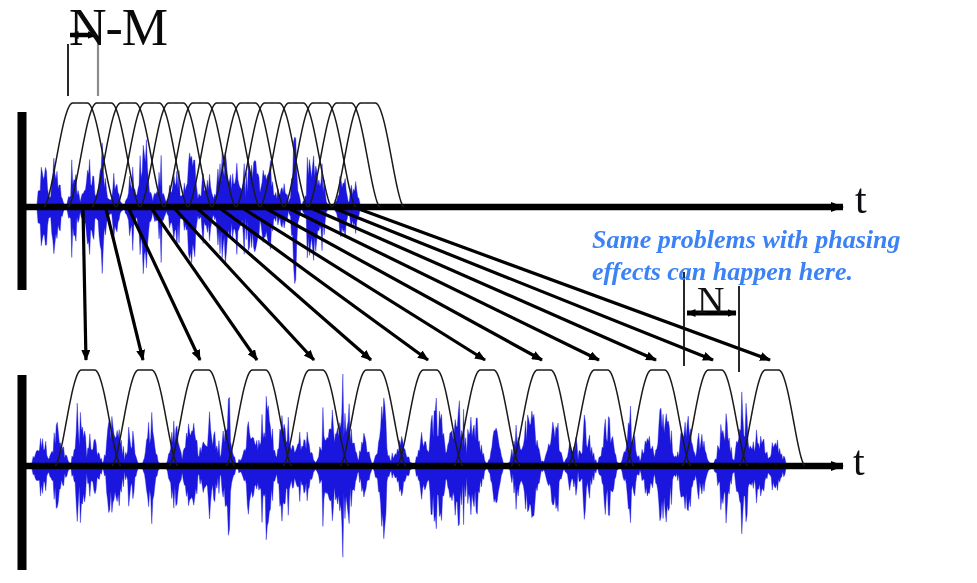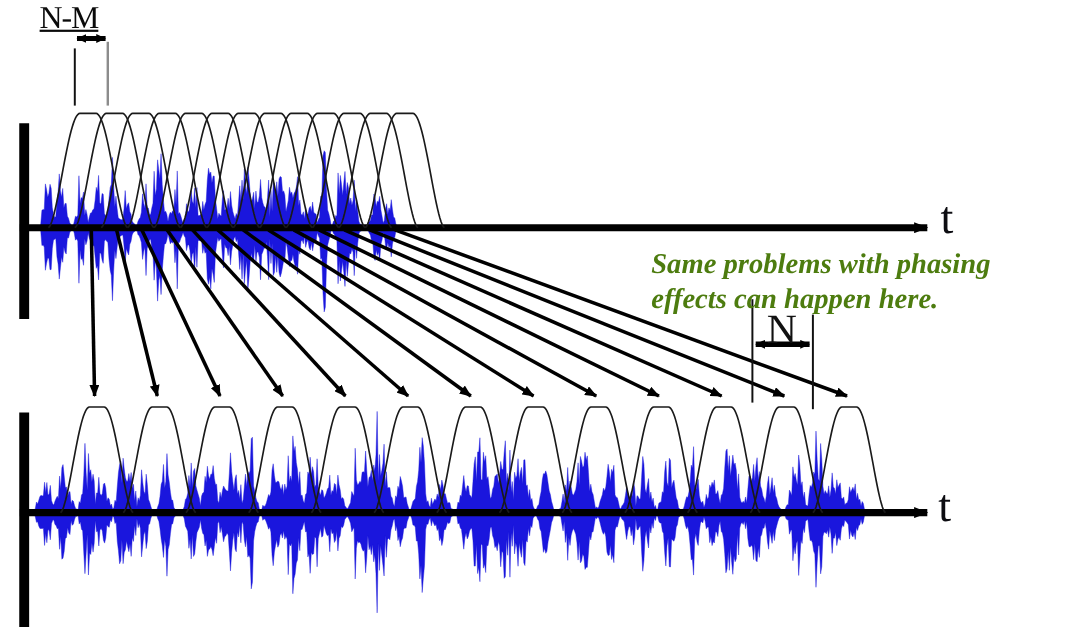--- a/index.html
+++ b/index.html
@@ -24,26 +24,25 @@
     width: 977px;
     height: 583px;
   }
   .lbl {
     position: absolute;
     white-space: pre;
     line-height: 1;
   }
   .lbl-nm {
     font-family: "Liberation Serif", serif;
-    font-size: 29px;
+    font-size: 52px;
     color: #0a0a0a;
-    left: 36px;
+    left: 69px;
     top: 2px;
     letter-spacing: -1px;
-    text-decoration: underline;
   }
   .lbl-t-top {
     font-family: "Liberation Serif", serif;
     font-size: 42px;
     color: #0d0d12;
     left: 855px;
     top: 178px;
   }
   .lbl-t-bottom {
     font-family: "Liberation Serif", serif;
@@ -62,21 +61,21 @@
   .note {
     position: absolute;
     left: 592px;
     top: 224px;
     width: 360px;
     font-family: "Liberation Serif", serif;
     font-style: italic;
     font-weight: bold;
     font-size: 26px;
     line-height: 1.22;
-    color: #4d7c0f;
+    color: #3b82f6;
     white-space: pre-line;
   }
 </style>
 </head>
 <body>
 
 <div id="stage">
 
   <svg id="fig" viewBox="0 0 977 583">
     <defs>

